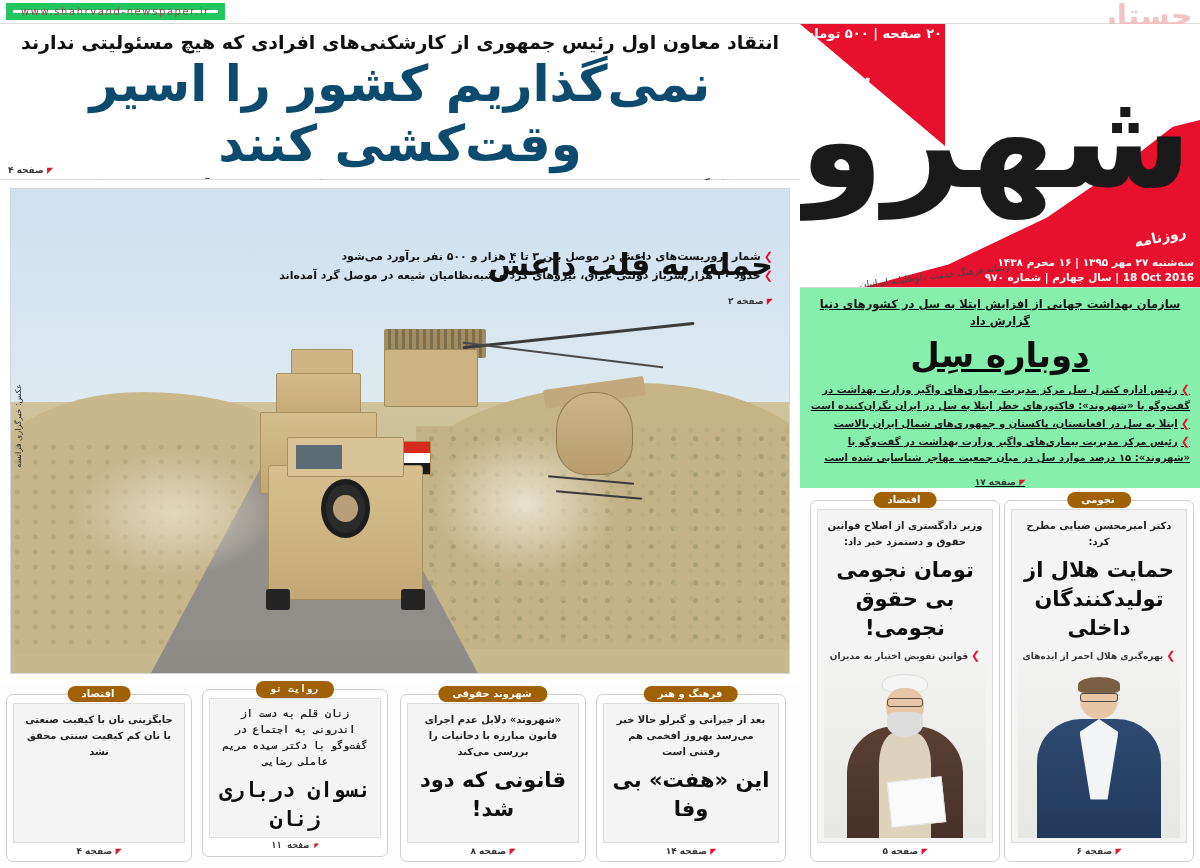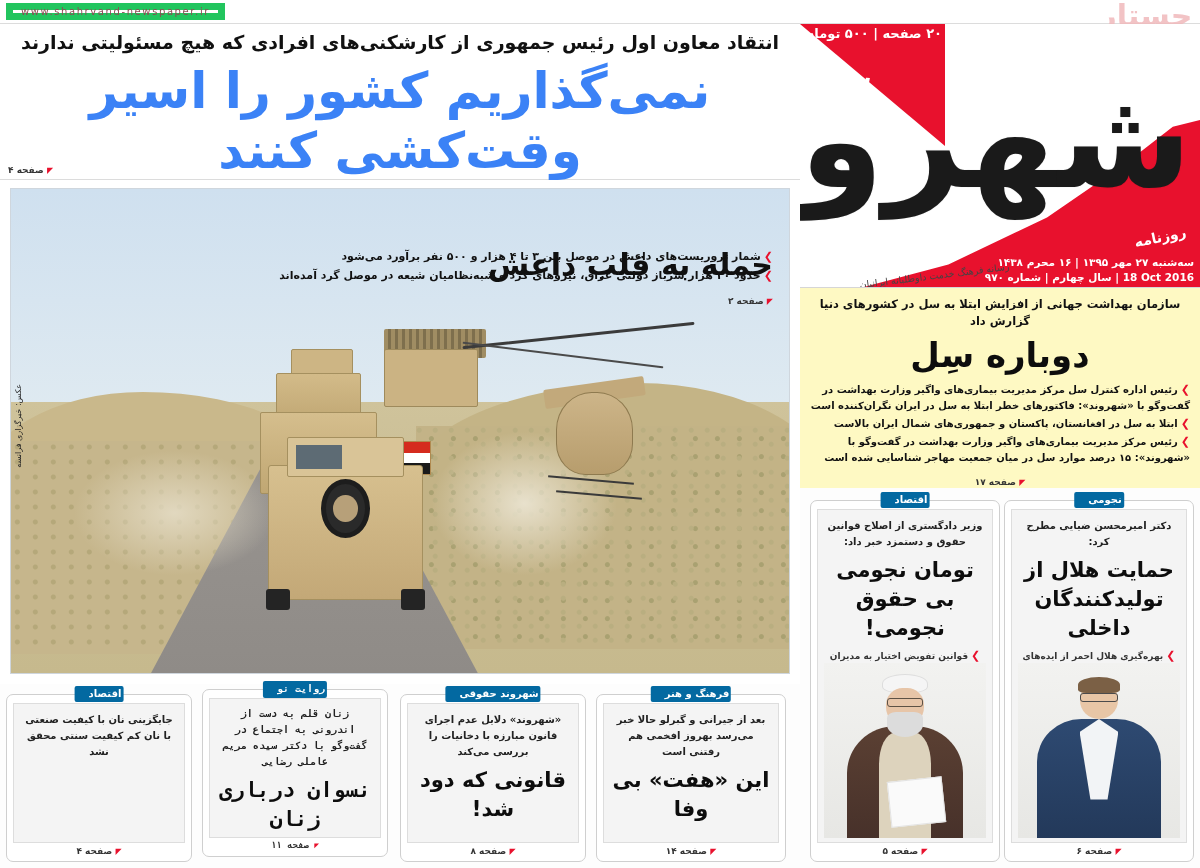--- a/index.html
+++ b/index.html
@@ -126,24 +126,24 @@
     border-bottom: 1px solid #dcdcdc;
     padding: 8px 14px 0 14px;
   }
   .lead .kicker {
     text-align: center;
     font-size: 19px; font-weight: bold; color: #111;
     line-height: 20px;
   }
   .lead .htitle {
     text-align: center;
-    font-size: 50px; font-weight: bold; color: #3b82f6;
+    font-size: 50px; font-weight: bold; color: #0c4a6e;
     line-height: 60px;
     letter-spacing: -1px;
-    margin-top: 9px;
+    margin-top: 2px;
   }
   .lead .subrow {
     display: flex; justify-content: center; gap: 26px;
     margin-top: 4px;
     font-size: 11px; font-weight: bold; color: #111;
     white-space: nowrap;
   }
   .bullet { color: #e8112d; margin-left: 3px; font-size: 11px; }
   .pageref {
     font-size: 9px; color: #333; font-weight: bold;
@@ -251,45 +251,46 @@
     background:#3b3b3b; transform: rotate(-6deg); border-radius:2px; }
   .heli-rotor2 { position:absolute; right:16%; top:34%; width:26%; height:2px;
     background:#4a4a4a; transform: rotate(7deg); border-radius:2px; }
   .heli-skid1 { position:absolute; right:20%; top:60%; width:11%; height:2px; background:#3a3a3a; transform:rotate(5deg);}
   .heli-skid2 { position:absolute; right:19%; top:63%; width:11%; height:2px; background:#3a3a3a; transform:rotate(5deg);}
 
   
   .rightnews {
     position: absolute; right: 0; top: 288px;
     width: 400px; height: 200px;
-    background: #fef9c3;
+    background: #86efac;
     padding: 8px 10px 0 10px;
     text-align: center;
+    text-decoration: underline;
   }
   .rn-kicker { font-size: 11.5px; font-weight: bold; color: #111; line-height: 17px; }
   .rn-title { font-size: 34px; font-weight: bold; color: #0d0d0d; line-height: 46px; margin-top: 2px; }
   .rn-bullets { margin-top: 4px; font-size: 10px; font-weight: bold; color: #111;
     line-height: 16px; text-align: right; direction: rtl; }
   .rn-bullets p { margin-bottom: 2px; }
   .rn-pageref { margin-top: 4px; text-align: center; }
 
   
   .cardshell {
     position: absolute;
     background: #fff;
     border: 1px solid #cfcfcf;
     border-radius: 7px;
   }
   .cat-tab {
     position: absolute; top: -9px; left: 50%; transform: translateX(-50%);
-    background: #0369a1; color: #fff;
+    background: #a16207; color: #fff;
     font-size: 10px; font-weight: bold;
-    padding: 2px 2px 3px 14px;
+    padding: 2px 16px 3px 14px;
     white-space: nowrap;
-    border-radius: 2px;
+    border-radius: 8px;
   }
   .card-inner {
     position: absolute; inset: 8px 6px 18px 6px;
     border: 1px solid #ddd;
     background: #f4f4f4;
     padding: 8px 8px 4px 8px;
     text-align: center;
     overflow: hidden;
   }
   .c-kicker { font-size: 10px; font-weight: bold; color: #222; line-height: 16px; }

